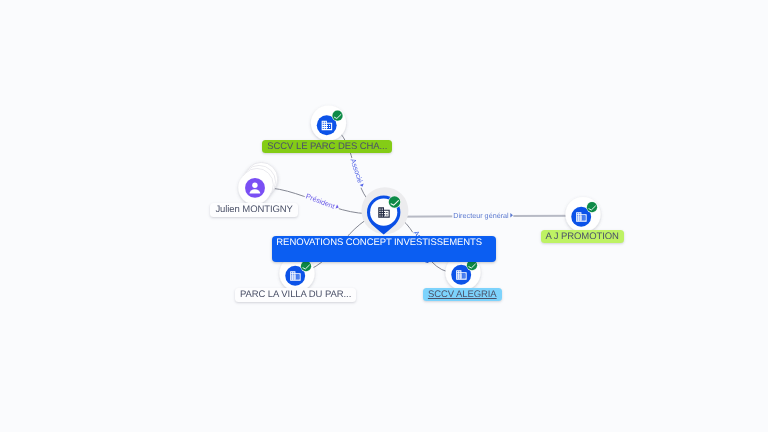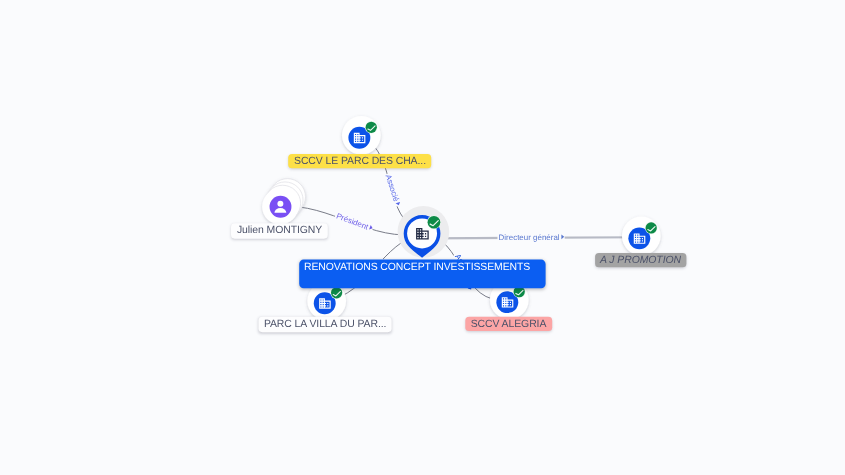--- a/index.html
+++ b/index.html
@@ -146,19 +146,19 @@
         </g>
         <g>
           <circle cx="472" cy="265.2" r="5.6499999999999995" fill="#e8f5ec"></circle>
           <circle cx="472" cy="265.2" r="5.1" fill="#0d8a47"></circle>
           <path d="M468.94,266.72999999999996 L471.337,268.005 L475.468,263.976" fill="none" stroke="#fff" stroke-width="0.9944999999999999" stroke-linecap="round" stroke-linejoin="round" opacity=".92"></path>
         </g>
       </g>
     </svg>
   <div id="labels">
       <div class="nlabel sel" style="background: rgb(11, 94, 242); color: rgb(255, 255, 255); left: 272.05px; top: 236px;">RENOVATIONS CONCEPT INVESTISSEMENTS</div>
-      <div class="nlabel" style="background: #fde047; color: rgb(76, 82, 105); left: 262.3px; top: 139.5px;">SCCV LE PARC DES CHA...</div>
+      <div class="nlabel" style="background: #84cc16; color: rgb(76, 82, 105); left: 262.3px; top: 139.5px;">SCCV LE PARC DES CHA...</div>
       <div class="nlabel" style="background: rgb(253, 253, 254); color: rgb(76, 82, 105); left: 210.4px; top: 203px; text-align: center;">Julien MONTIGNY</div>
-      <div class="nlabel" style="background: #a3a3a3; color: rgb(76, 82, 105); left: 540.5px; top: 229.5px; font-style: italic;">A J PROMOTION</div>
+      <div class="nlabel" style="background: #bef264; color: rgb(76, 82, 105); left: 540.5px; top: 229.5px;">A J PROMOTION</div>
       <div class="nlabel" style="background: rgb(253, 253, 254); color: rgb(76, 82, 105); left: 234.9px; top: 288px;">PARC LA VILLA DU PAR...</div>
-      <div class="nlabel" style="background: #fca5a5; color: rgb(76, 82, 105); left: 422.9px; top: 287.5px;">SCCV ALEGRIA</div>
+      <div class="nlabel" style="background: #7dd3fc; color: rgb(76, 82, 105); left: 422.9px; top: 287.5px; text-decoration: underline;">SCCV ALEGRIA</div>
     </div>
 </div>
 
 </body></html>

